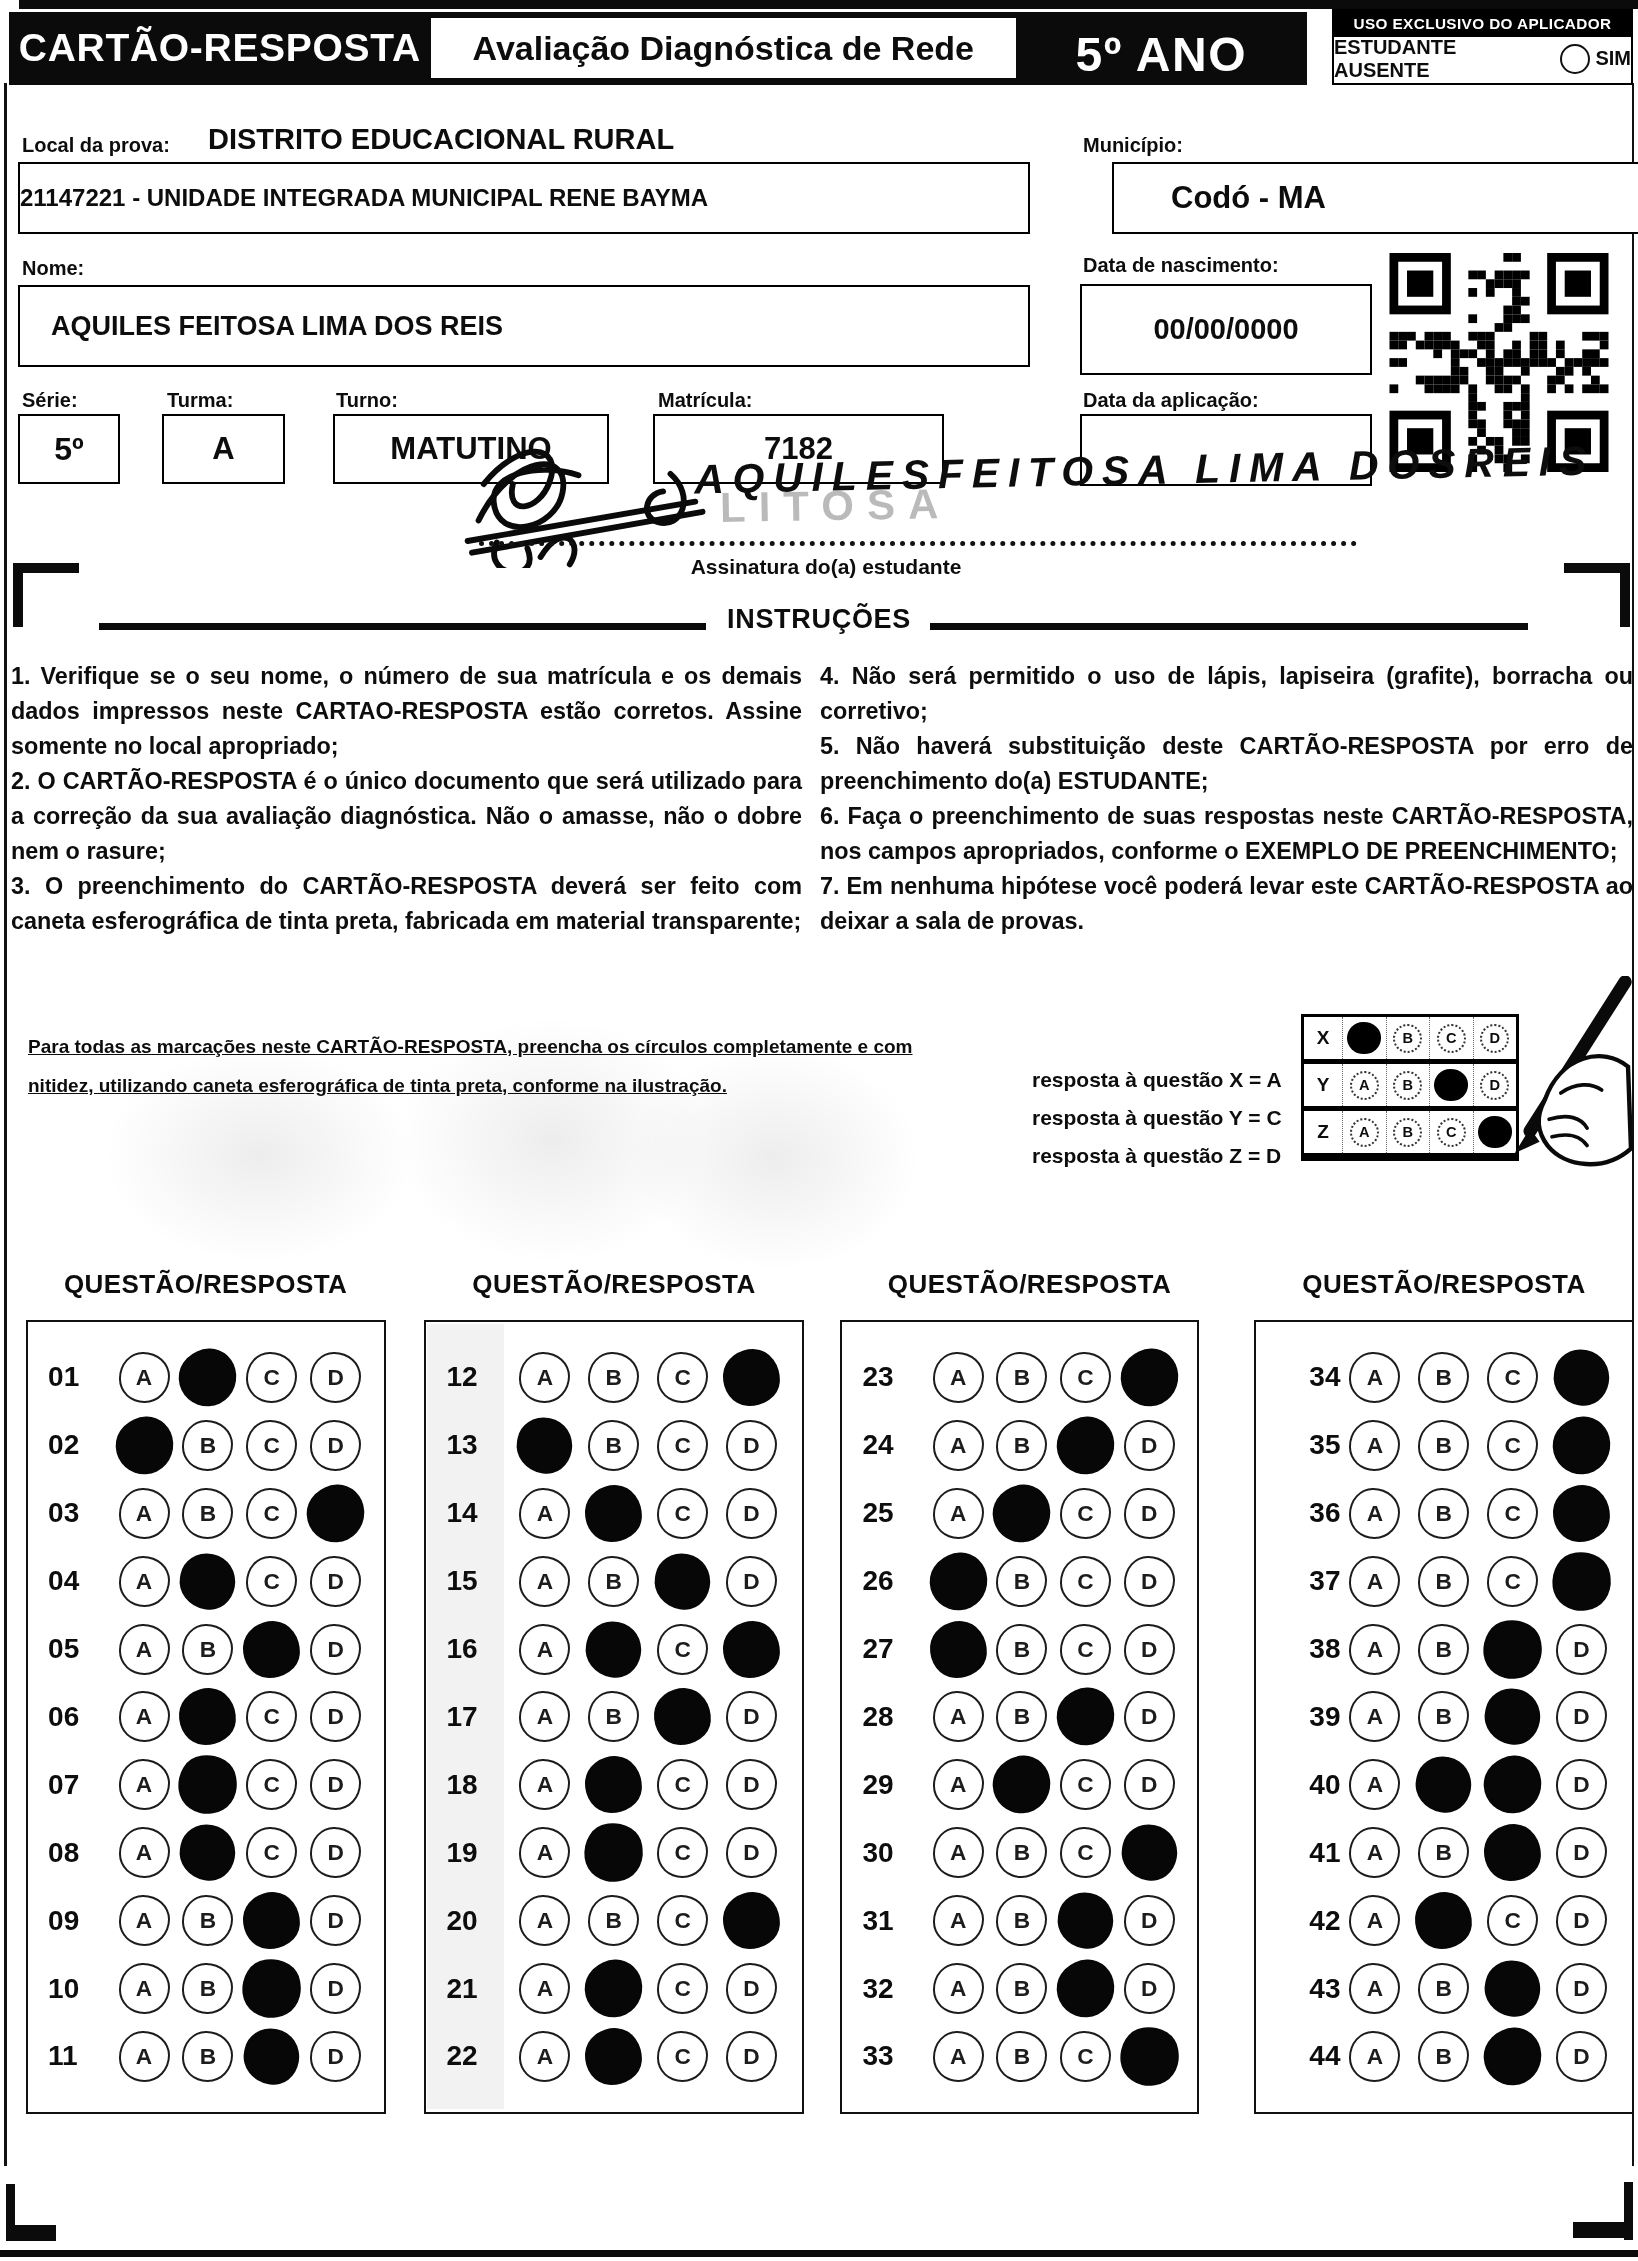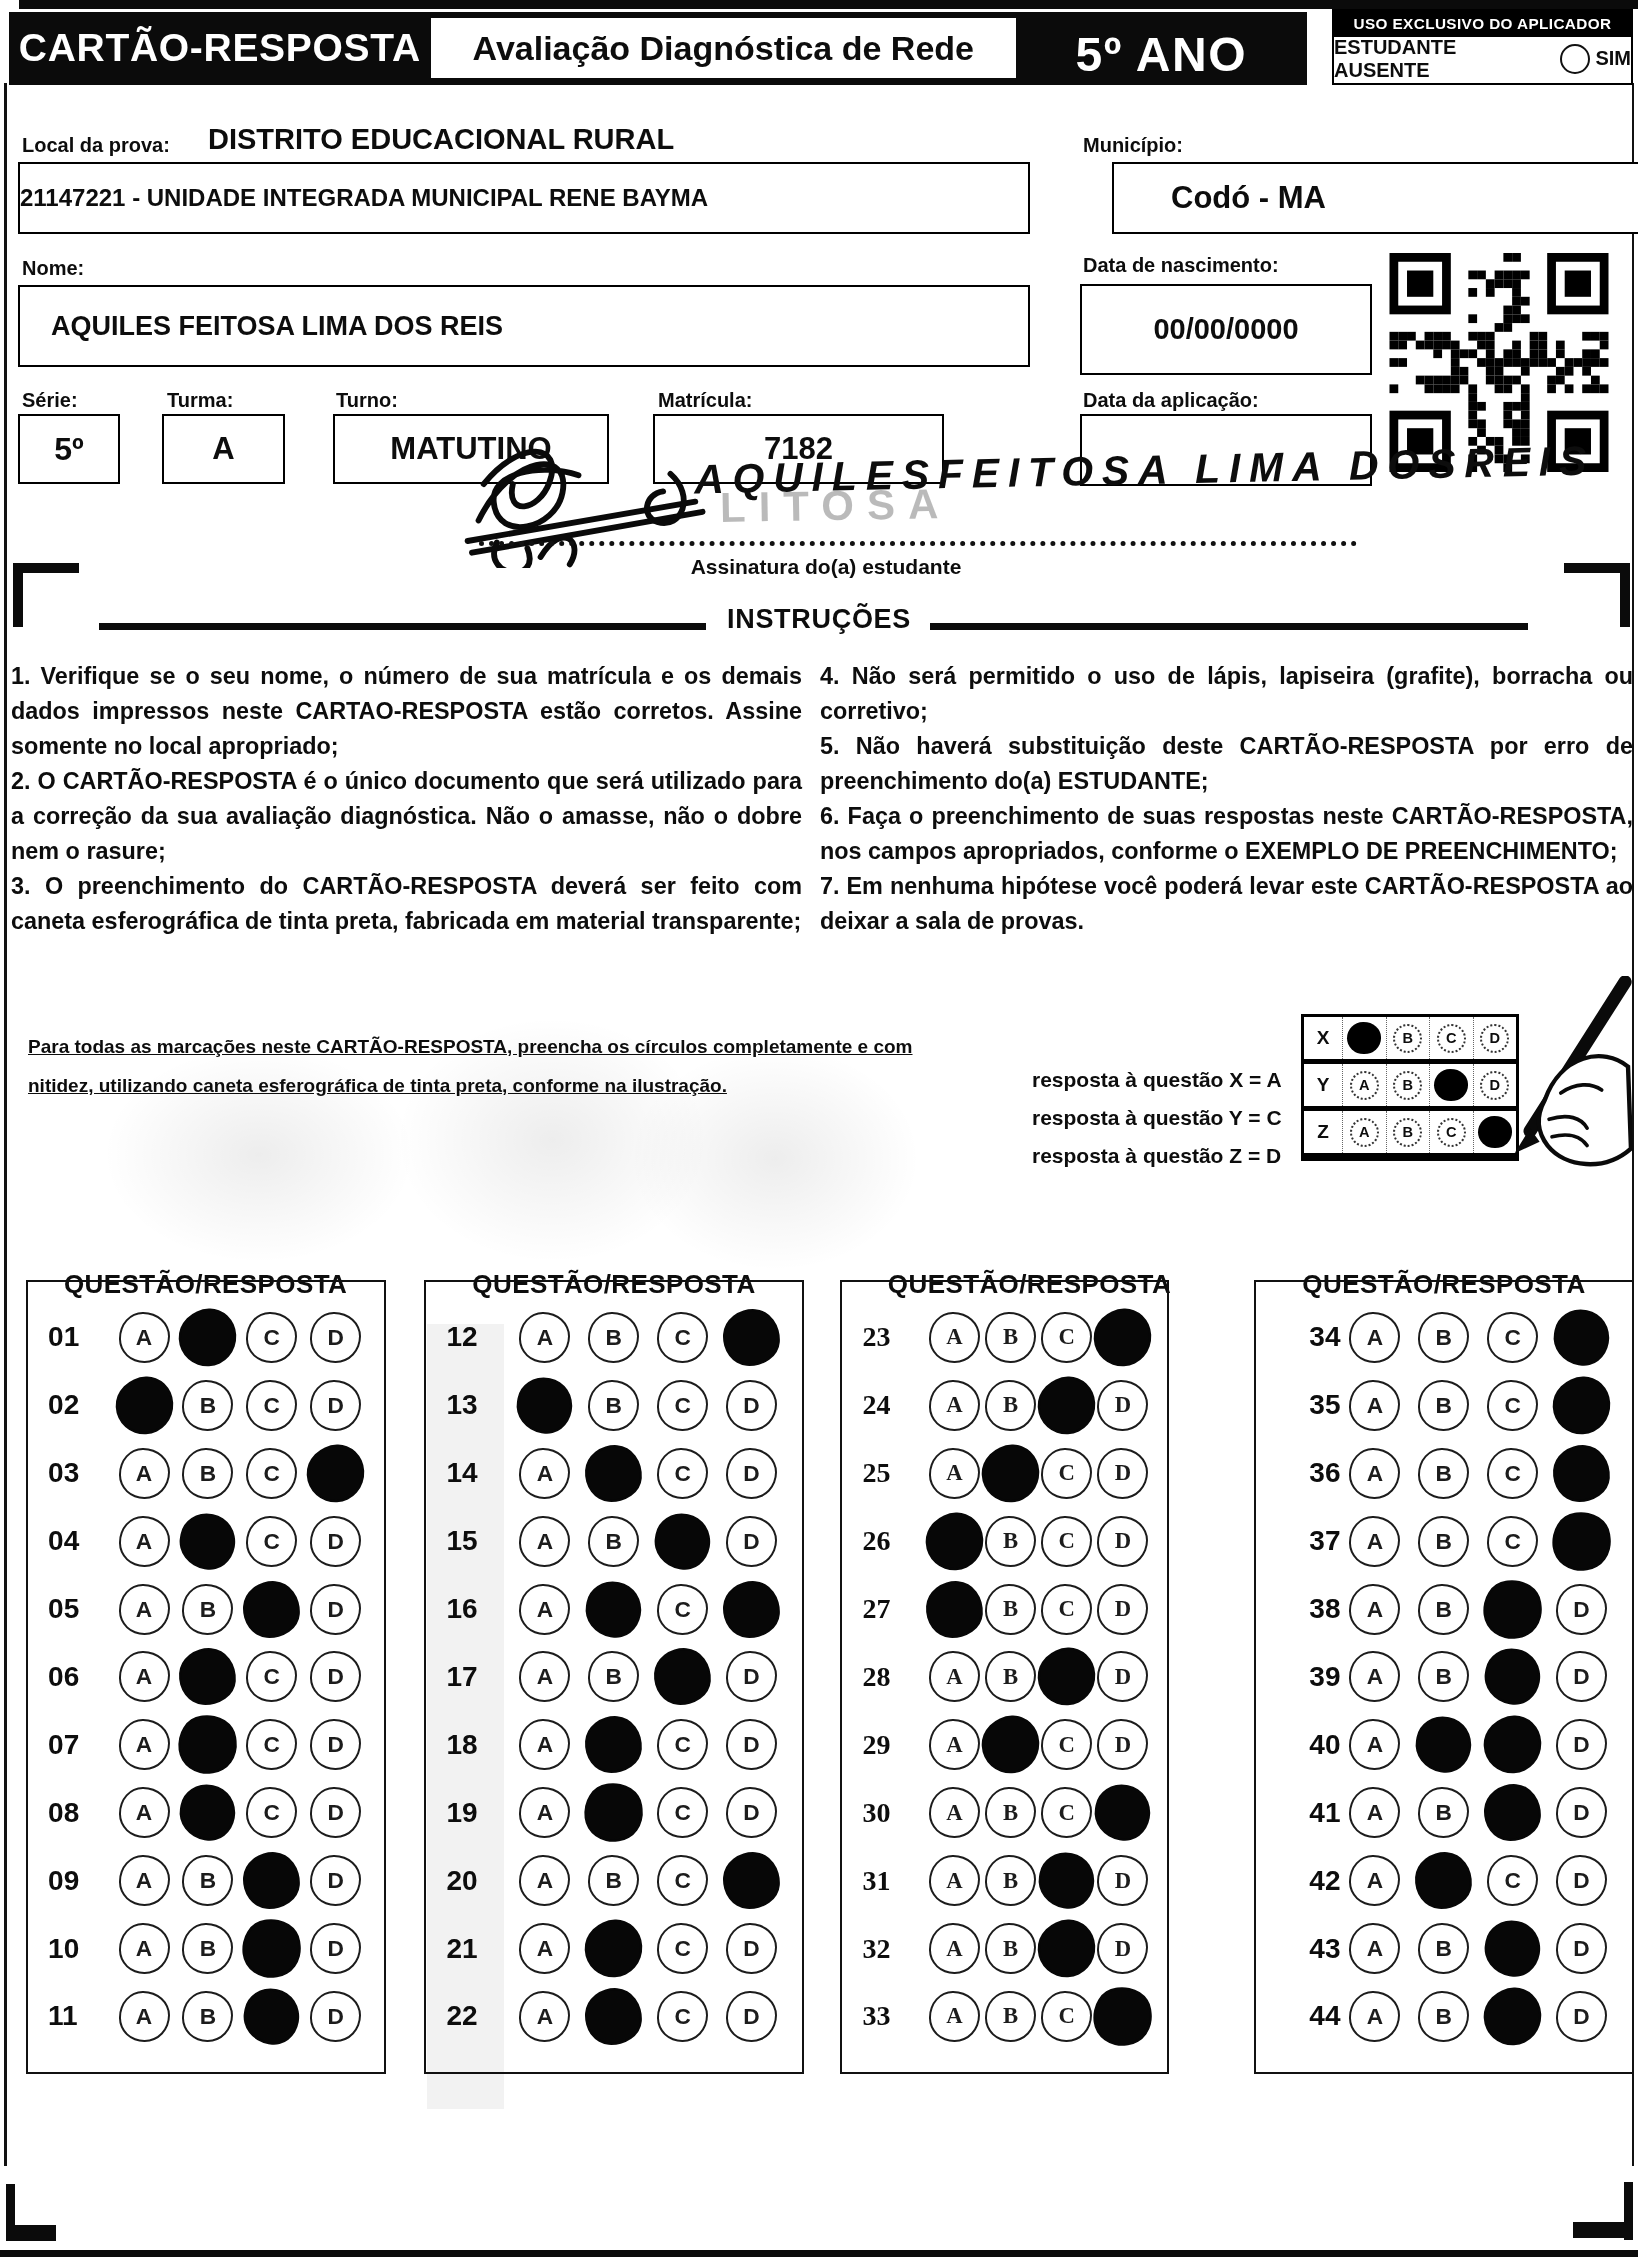--- a/index.html
+++ b/index.html
@@ -45,24 +45,24 @@
   .legend p{margin:0;font-size:21px;font-weight:bold;line-height:38px;white-space:nowrap;}
   .ex-grid{left:1301px;top:1014px;width:218px;border:3.7px solid #000;border-bottom-width:8.8px;background:#fff;box-sizing:border-box;}
   .ex-row{display:flex;align-items:center;height:42px;}
   .ex-row + .ex-row{border-top:5.1px solid #000;}
   .ex-label{width:38px;text-align:center;font-size:19px;font-weight:bold;}
   .ex-cell{flex:1;height:100%;display:flex;align-items:center;justify-content:center;border-left:1.5px dotted #666;}
   .ex-bubble{width:29px;height:29px;border:2.2px dotted #333;border-radius:50%;display:flex;align-items:center;justify-content:center;font-size:14.6px;font-weight:bold;box-sizing:border-box;}
   .ex-filled{background:#000;border:none;width:34px;height:32px;border-radius:48% 52% 50% 50%/52% 48% 50% 50%;}
   
   .ahdr{position:absolute;top:1269px;text-align:center;font-size:26px;font-weight:bold;letter-spacing:0.4px;}
-  .abox{position:absolute;top:1280px;height:794px;border:2.9px solid #111;box-sizing:border-box;display:flex;flex-direction:column;justify-content:space-evenly;padding:13px 0;background:transparent;}
+  .abox{position:absolute;top:1320px;height:794px;border:2.9px solid #111;box-sizing:border-box;display:flex;flex-direction:column;justify-content:space-evenly;padding:13px 0;background:transparent;}
   .col1{left:25.6px;width:360px;}
   .col2{left:424px;width:380px;}
-  .col3{left:840px;width:329px;font-family:Liberation Serif, serif;}
+  .col3{left:840px;width:359px;}
   .col4{left:1254px;width:380px;text-align:right;}
   .arow{display:flex;align-items:center;padding-left:20.5px;padding-right:16px;}
   .anum{width:64px;font-size:28px;font-weight:bold;}
   .acell{flex:1;display:flex;align-items:center;justify-content:center;}
   .bubble{width:51px;height:51px;border:2.2px solid #1c1c1c;border-radius:47% 53% 50% 50%/52% 48% 53% 47%;display:flex;align-items:center;justify-content:center;font-size:22.7px;font-weight:bold;color:#1c1c1c;box-sizing:border-box;background:#fff;}
   .bubble.filled{background:#070707;border-color:#070707;color:transparent;}
   .f0{transform:rotate(4deg) scale(1.12);border-radius:53% 47% 55% 45%/48% 55% 45% 52%;}
   .f1{transform:rotate(-7deg) scale(1.15);border-radius:46% 54% 48% 52%/55% 45% 52% 48%;}
   .f2{transform:rotate(10deg) scale(1.09);border-radius:50% 50% 45% 55%/47% 53% 50% 50%;}
   .f3{transform:rotate(-3deg) scale(1.13);border-radius:55% 45% 50% 50%/50% 48% 52% 50%;}

